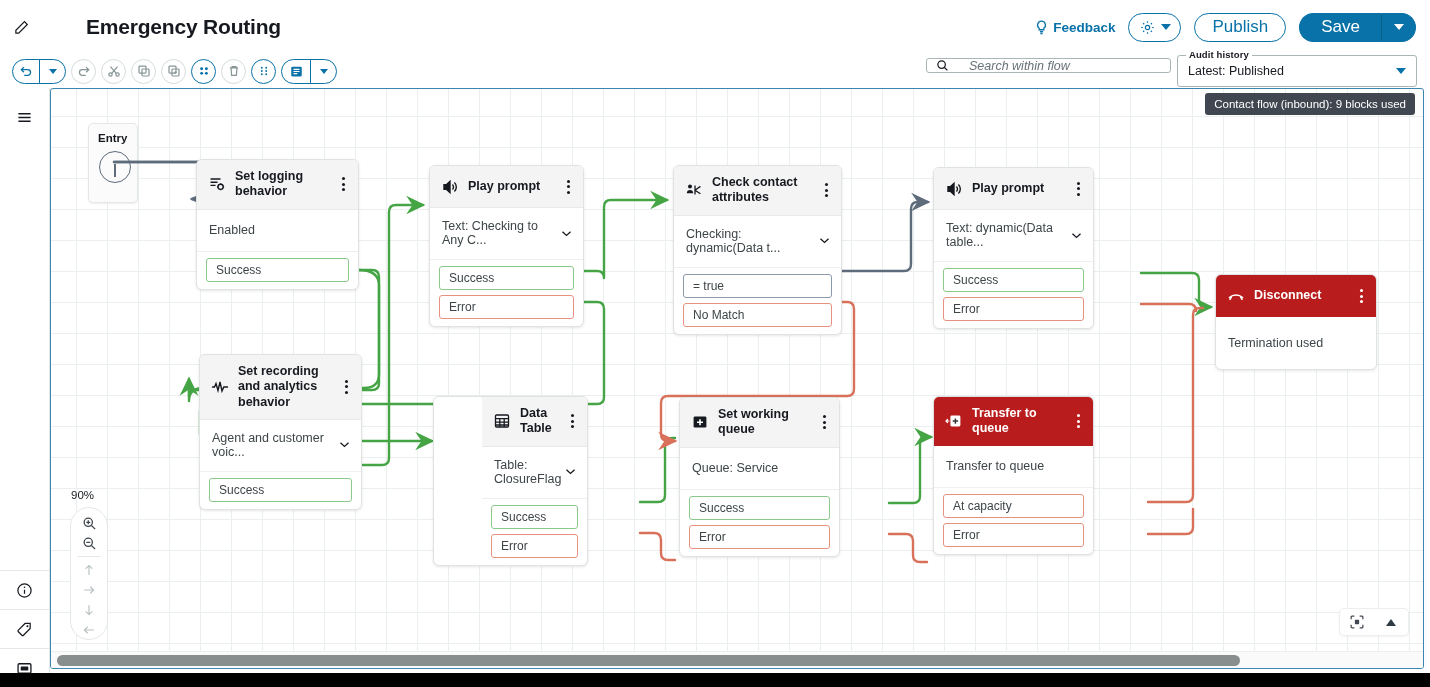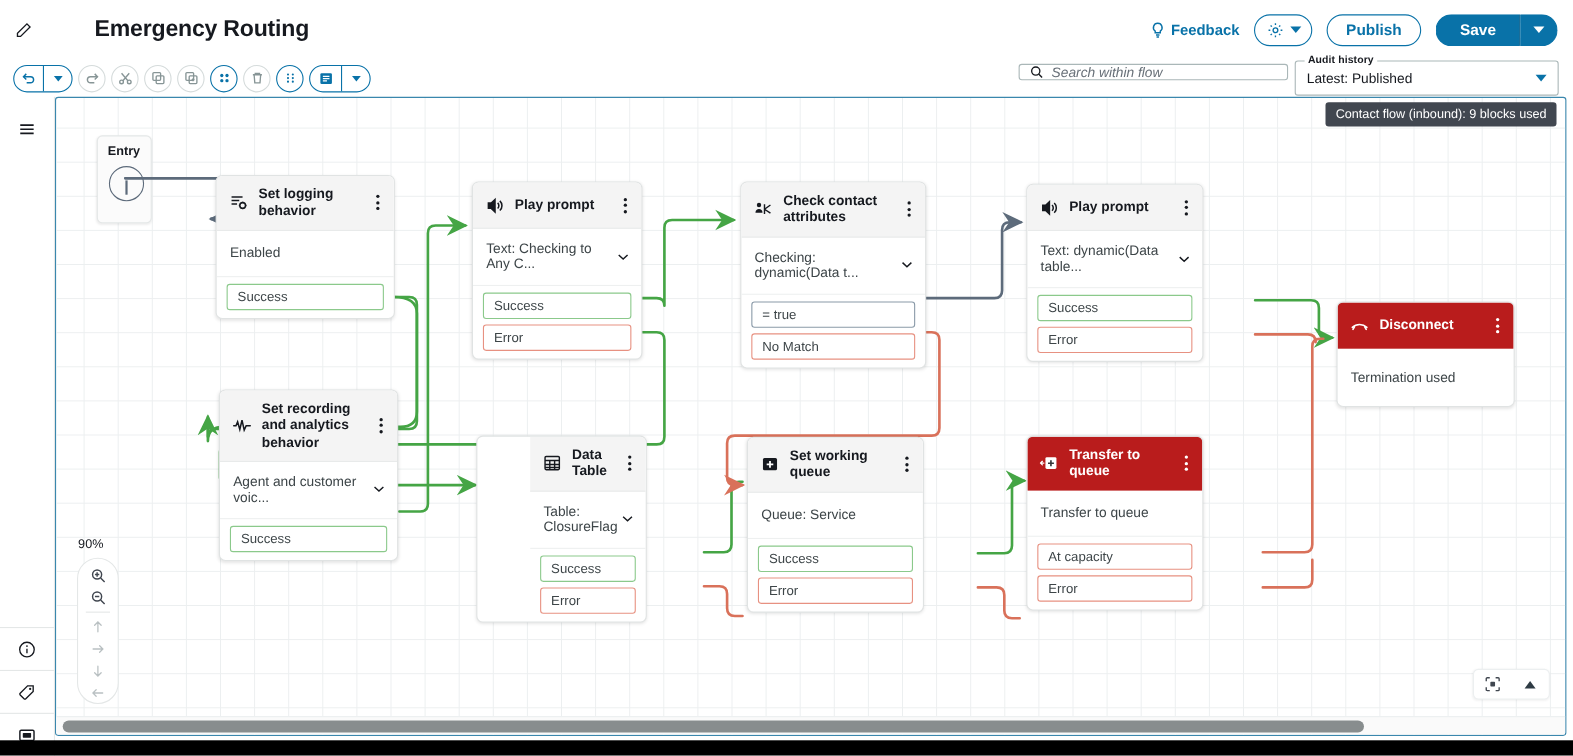--- a/index.html
+++ b/index.html
@@ -27,21 +27,21 @@
   .header-right { margin-left:auto; display:flex; align-items:center; gap:13px; }
   .feedback-link {
     display:flex; align-items:center; gap:5px;
     color:#0972a8; font-size:13.5px; font-weight:700; cursor:pointer;
   }
   .bulb-icon { width:13px; height:15px; display:block; }
 
   .btn {
     height:29px; border-radius:15px;
     border:1.6px solid #0972a8; background:#fff;
-    color:#0972a8; font-size:14px; font-weight:700;
+    color:#0972a8; font-size:17px; font-weight:400;
     display:flex; align-items:center; justify-content:center;
     padding:0 17px; cursor:pointer;
     font-family:"Liberation Sans", sans-serif;
   }
   .btn-gear {
     padding:0 9px 0 11px; gap:6px;
   }
   .gear-icon { width:15px; height:15px; display:block; }
   .caret-dn { width:0;height:0;border-left:5px solid transparent;border-right:5px solid transparent;border-top:6px solid #0972a8; }
   .caret-dn-w { width:0;height:0;border-left:5px solid transparent;border-right:5px solid transparent;border-top:6px solid #fff; }
@@ -102,21 +102,21 @@
   .split-pill2 .sp-caret {
     width:25px;height:23px;display:flex;align-items:center;justify-content:center;cursor:pointer;
   }
   .caret-sm { width:0;height:0;border-left:4px solid transparent;border-right:4px solid transparent;border-top:5px solid #0972a8; }
 
   
   .search-box {
     position:absolute; left:926px; top:4px;
     width:245px; height:15px;
     border:1px solid #aab7b8; border-radius:3px;
-    background:#fff; display:flex; align-items:center; gap:7px; padding:0 9px;
+    background:#fff; display:flex; align-items:center; gap:20px; padding:0 9px;
   }
   .search-box input {
     border:none; outline:none; background:transparent;
     font-family:"Liberation Sans", sans-serif; font-size:12.5px;
     font-style:italic; color:#5f6b6b; width:100%;
   }
   .search-box input::placeholder { color:#687078; font-style:italic; }
   .mag-icon { width:13px;height:13px;display:block;color:#16191f;flex-shrink:0; }
 
   

